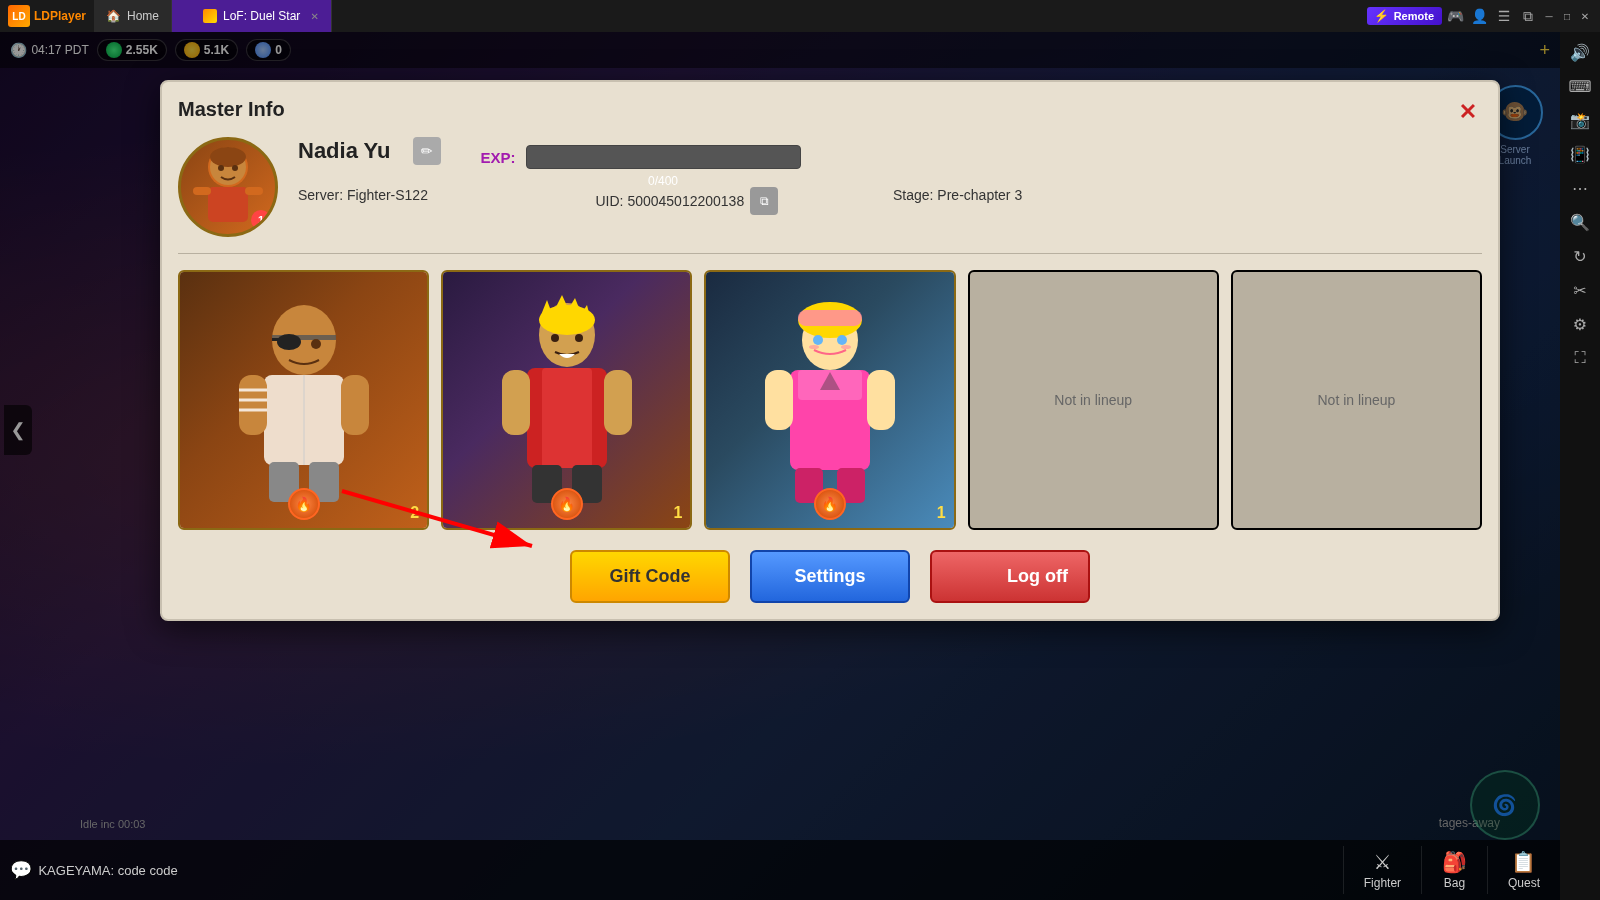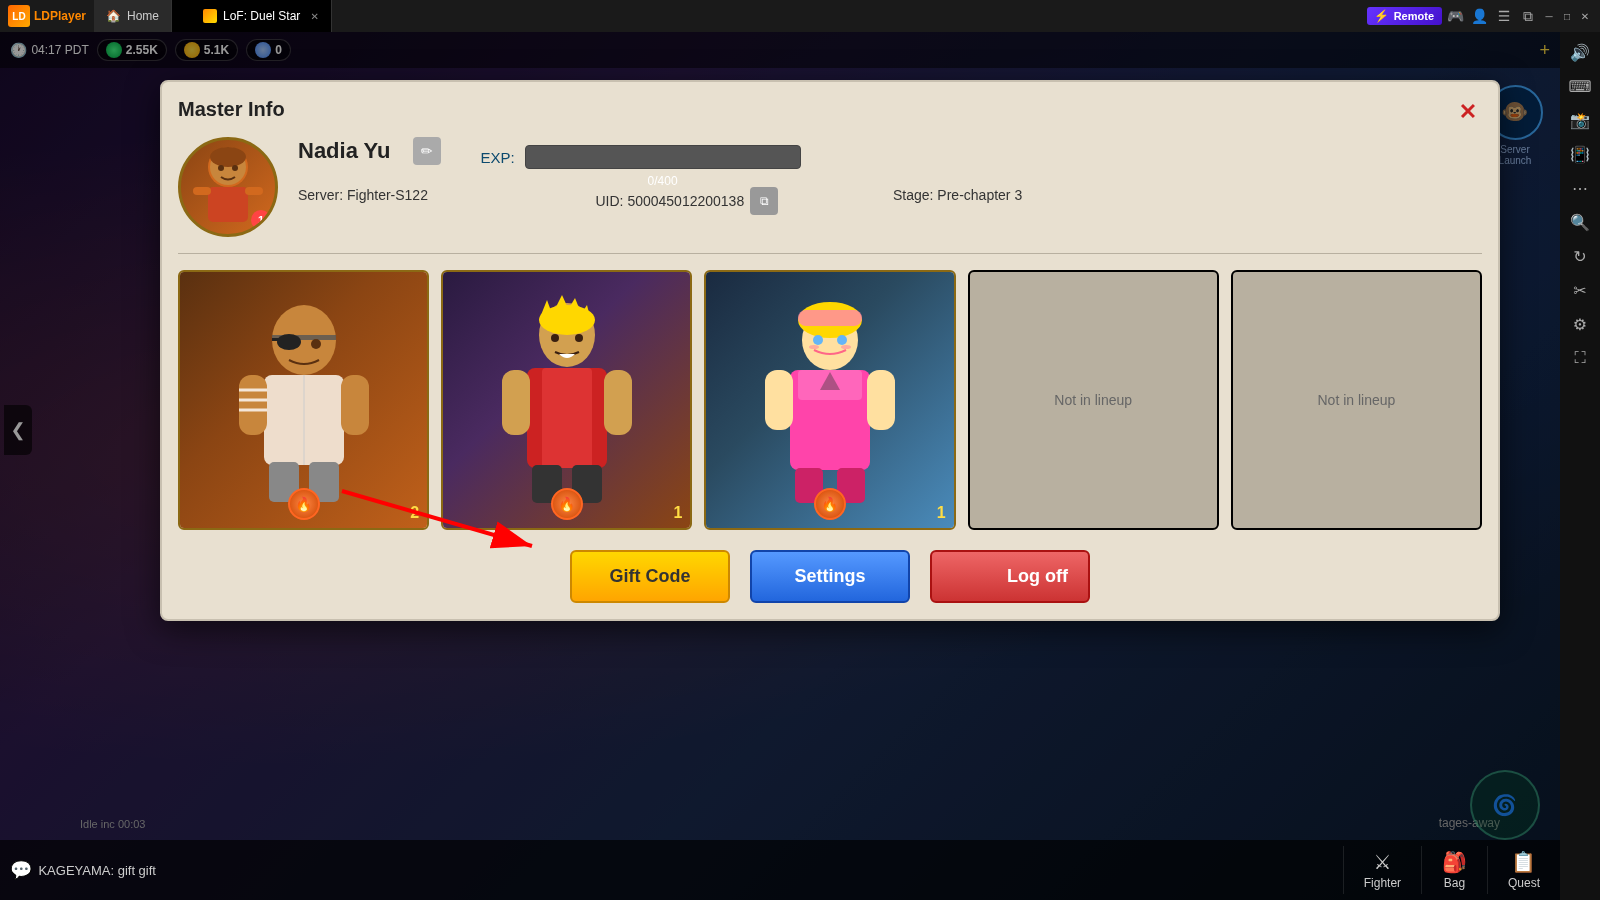--- a/index.html
+++ b/index.html
@@ -75,21 +75,21 @@
       padding: 0 12px;
       gap: 6px;
       font-size: 12px;
       color: #ccc;
       background: #2a2a2a;
       border-right: 1px solid #333;
       cursor: pointer;
       position: relative;
     }
     .tab-item.active {
-      background: #000000;
+      background: #4c1d95;
       color: white;
       padding-left: 31px;
     }
     .tab-icon {
       width: 14px;
       height: 14px;
       border-radius: 2px;
       background: linear-gradient(135deg, #ff8800, #ffdd00);
     }
     .tab-close {
@@ -441,22 +441,22 @@
     
     .exp-section {
       display: flex;
       align-items: center;
       gap: 10px;
       margin-left: 20px;
       min-width: 320px;
     }
     .exp-label {
       font-size: 15px;
-      color: #0c4a6e;
-      font-weight: normal;
+      color: #a21caf;
+      font-weight: bold;
     }
     .exp-bar-container {
       flex: 1;
       height: 24px;
       background: #555;
       border-radius: 4px;
       overflow: hidden;
       border: 1px solid #444;
     }
     .exp-bar-fill {
@@ -913,21 +913,21 @@
         <polygon points="0 0, 10 3.5, 0 7" fill="red"></polygon>
       </marker>
     </defs>
     <line x1="60" y1="20" x2="250" y2="75" stroke="red" stroke-width="4" marker-end="url(#arrowhead)"></line>
   </svg>
 </div>
 
 <div class="bottom-bar">
   <div class="chat-area">
     <span class="chat-icon">💬</span>
-    <span class="chat-text">KAGEYAMA: gift gift</span>
+    <span class="chat-text">KAGEYAMA: code code</span>
   </div>
   <div class="bottom-nav">
     <div class="bottom-nav-item">
       <span class="bottom-nav-icon">⚔</span>
       <span>Fighter</span>
     </div>
     <div class="bottom-nav-item">
       <span class="bottom-nav-icon">🎒</span>
       <span>Bag</span>
     </div>

